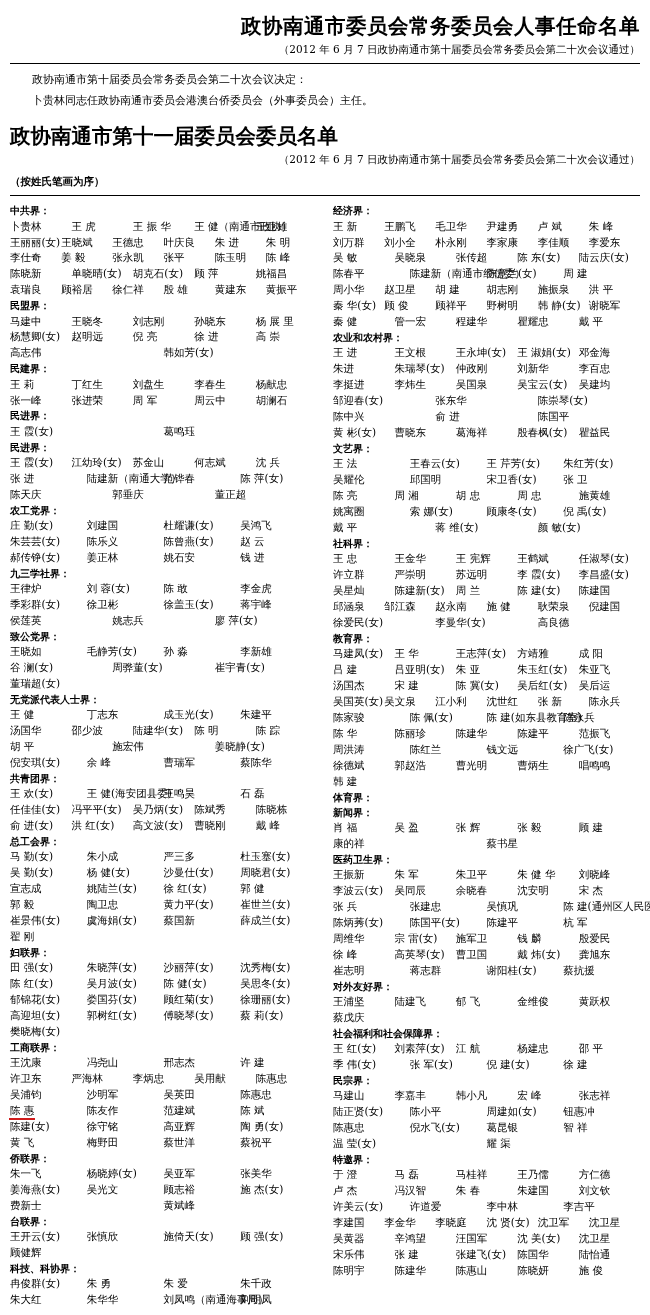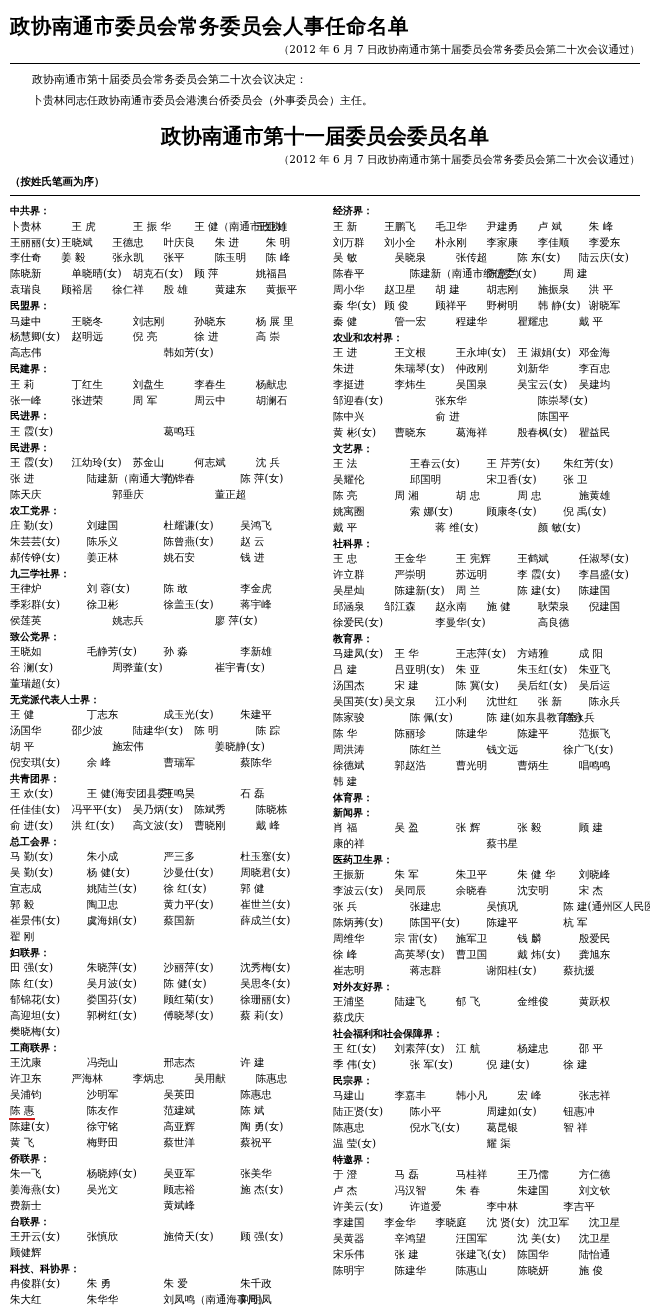--- a/index.html
+++ b/index.html
@@ -9,21 +9,21 @@
     font-family:"DejaVu Sans","Liberation Sans",sans-serif;
     color:#000;
   }
   .page{
     width:650px;
     box-sizing:border-box;
     padding:6px 10px 10px 10px;
     position:relative;
   }
   .title1{
-    text-align:left;
+    text-align:right;
     font-family:"DejaVu Serif","Liberation Serif",serif;
     font-weight:bold;
     font-size:20.5px;
     letter-spacing:0.5px;
     margin:6px 0 2px 0;
   }
   .subtitle{
     text-align:right;
     font-size:10.5px;
     font-family:"DejaVu Serif","Liberation Serif",serif;
@@ -35,21 +35,20 @@
     margin:6px 0 7px 0;
   }
   .para{
     font-size:11px;
     font-family:"DejaVu Serif","Liberation Serif",serif;
     line-height:1.7;
     margin:2px 0 0 0;
     text-indent:22px;
   }
   .title2{
-    text-align:center;
     font-family:"DejaVu Serif","Liberation Serif",serif;
     font-weight:bold;
     font-size:20.5px;
     margin:12px 0 2px 0;
   }
   .note{
     text-align:left;
     font-size:10.5px;
     font-family:"DejaVu Serif","Liberation Serif",serif;
     font-weight:bold;

